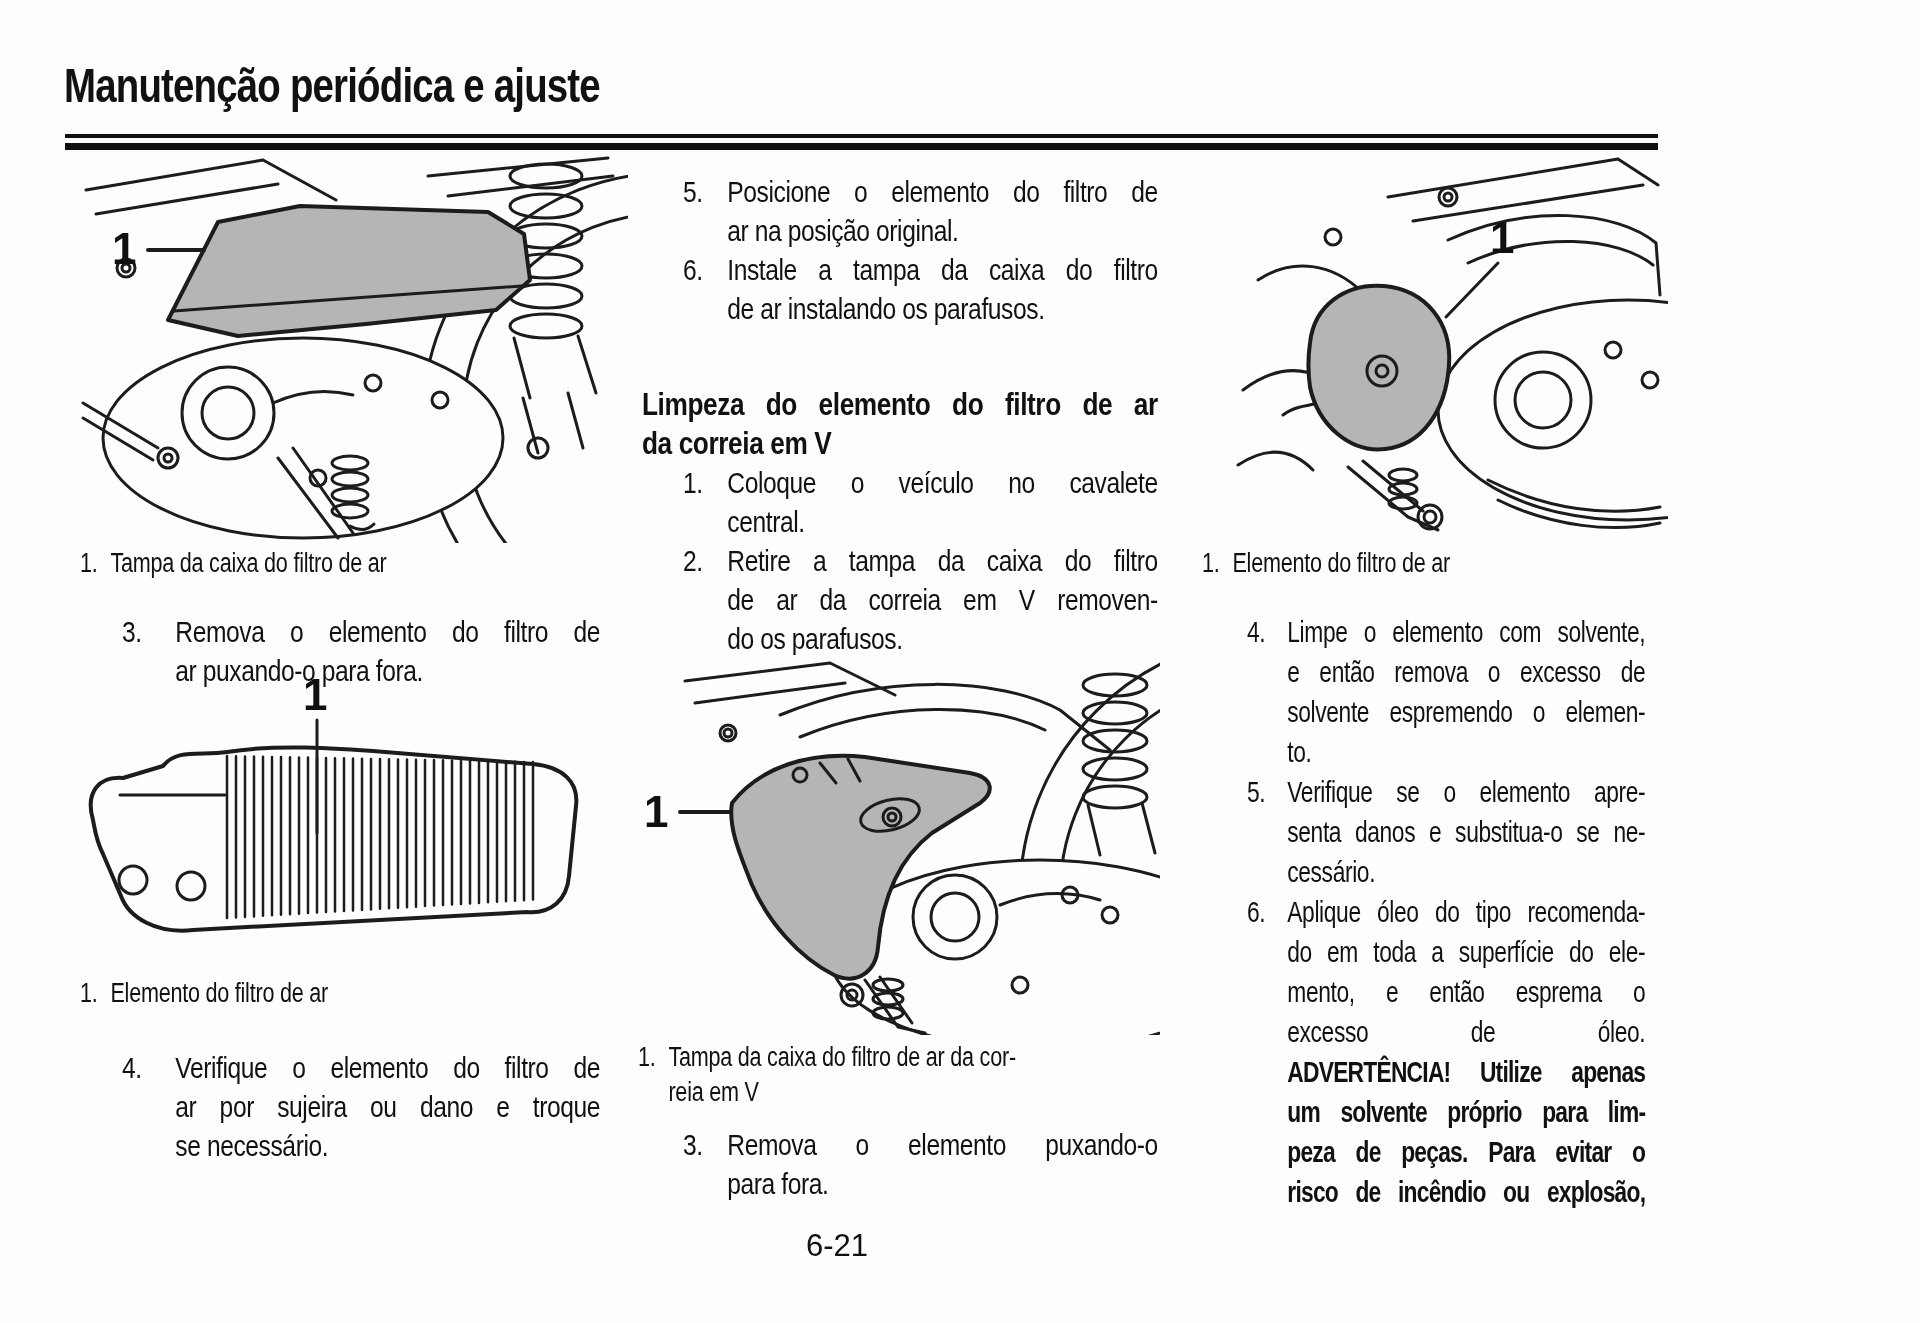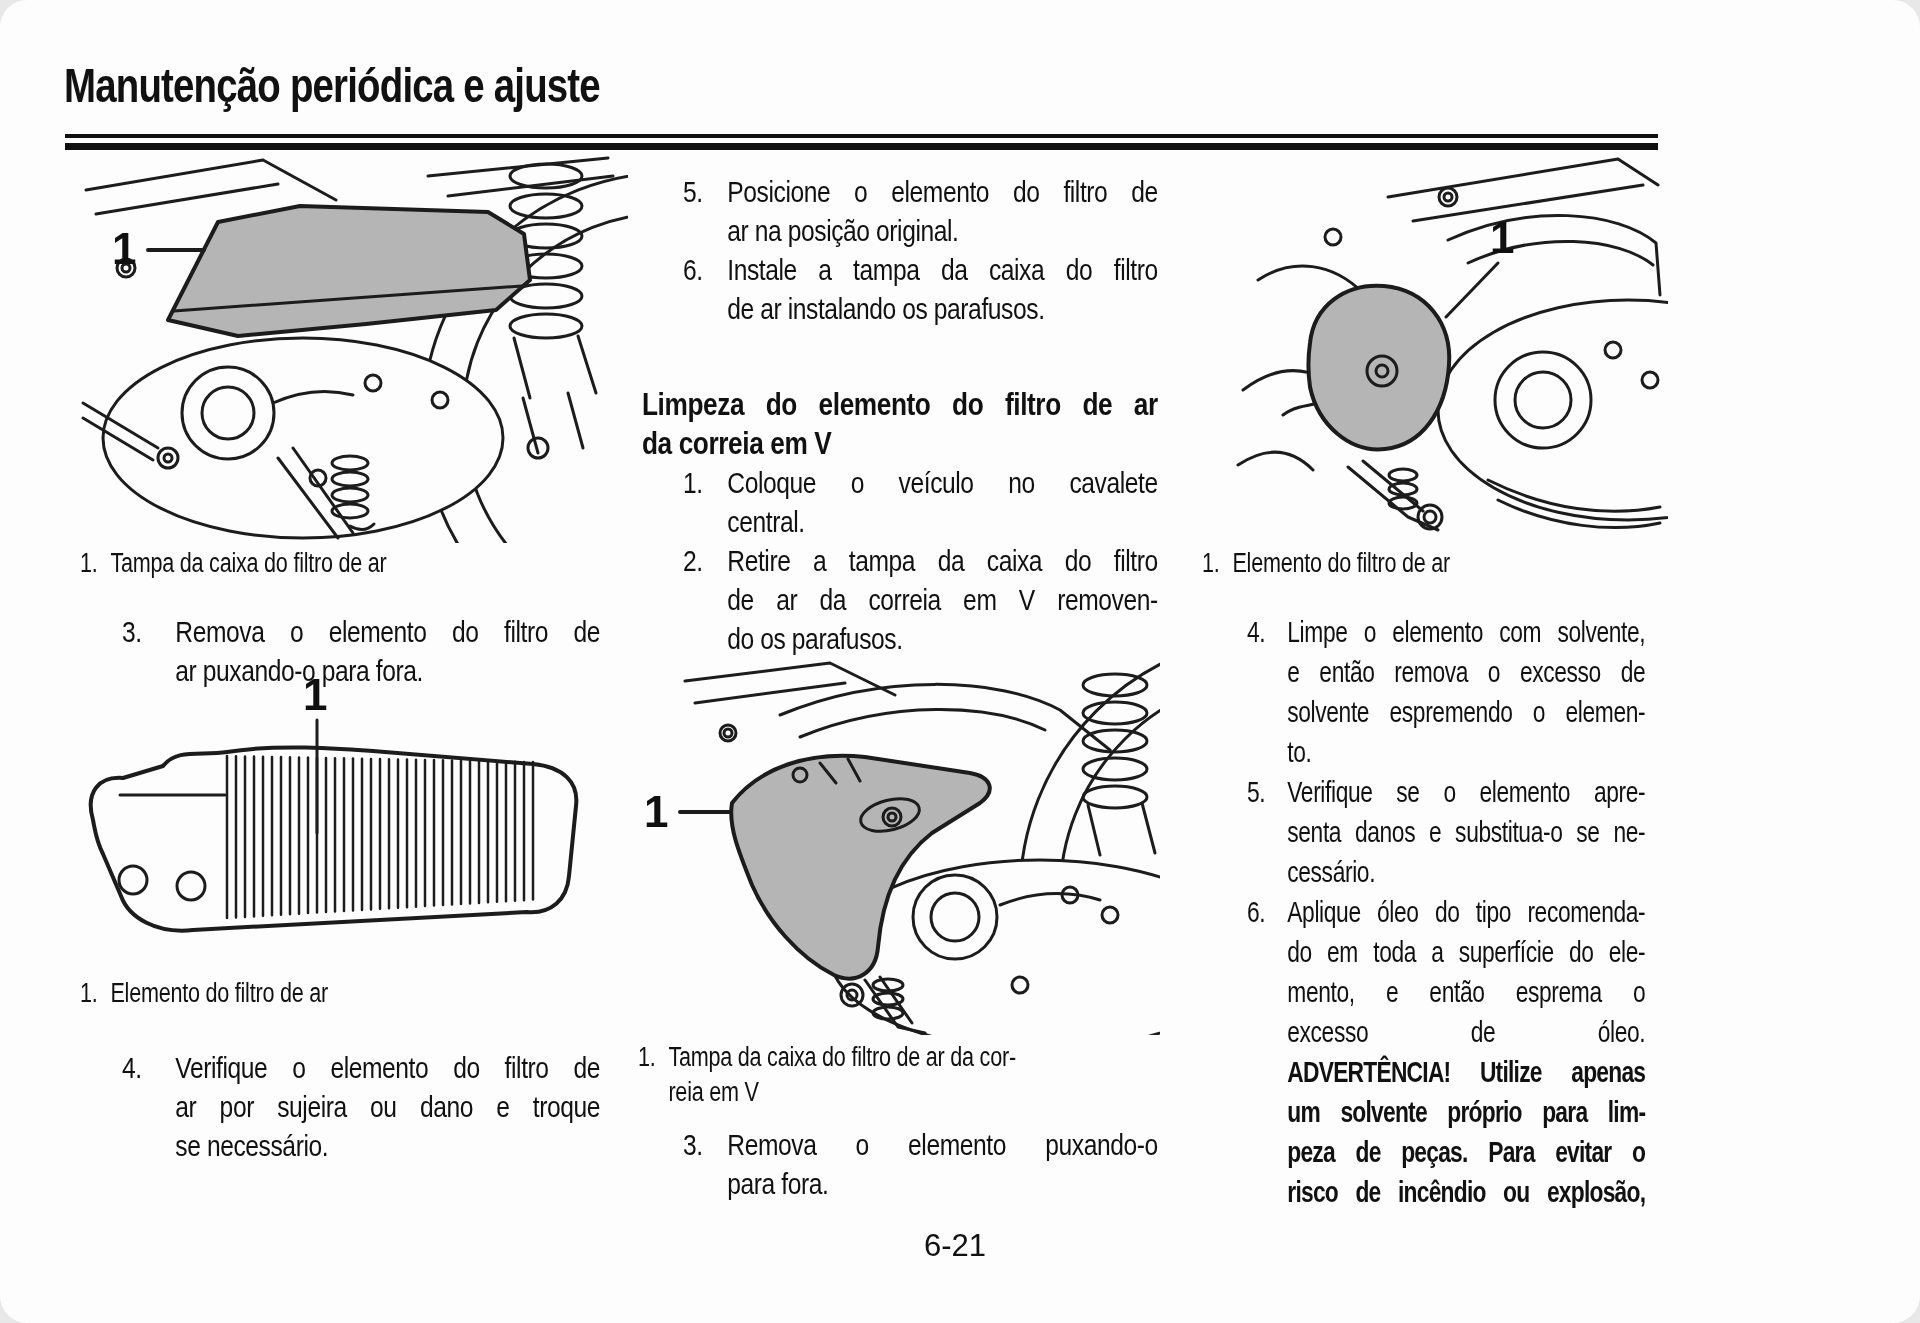--- a/index.html
+++ b/index.html
@@ -3,21 +3,20 @@
 <meta charset="utf-8">
 <style>
   html,body{margin:0;padding:0;background:#e8e8e8;}
   .page{
     position:relative;
     width:1920px;height:1323px;
     background:#fdfdfd;
     font-family:"Liberation Sans",sans-serif;
     color:#111;
     overflow:hidden;
-    border-radius:27px;
   }
   
   .title{
     position:absolute;left:64px;top:58px;
     font-size:48px;font-weight:bold;letter-spacing:-1px;
     white-space:nowrap;
     transform:scaleX(0.8);transform-origin:0 0;
   }
   .rule{position:absolute;background:#101010;}
   
@@ -45,21 +44,21 @@
     transform:scaleX(0.8);transform-origin:0 0;
   }
   .cap .cnum{flex:0 0 auto;width:38px;}
   
   .fig{position:absolute;}
   .fig svg{display:block;}
   .lab{font:bold 44px "Liberation Sans",sans-serif;fill:#101010;}
   
   .pageno{
     position:absolute;left:806px;top:1228px;width:180px;
-    font-size:31px;text-align:right;letter-spacing:0;
+    font-size:31px;text-align:left;letter-spacing:0;
   }
 </style>
 </head>
 <body>
 
 <div class="page">
 
   <div class="title">Manutenção periódica e ajuste</div>
   <div class="rule" style="left:65px;top:134px;width:1593px;height:4px;"></div>
   <div class="rule" style="left:65px;top:143px;width:1593px;height:7px;"></div>

